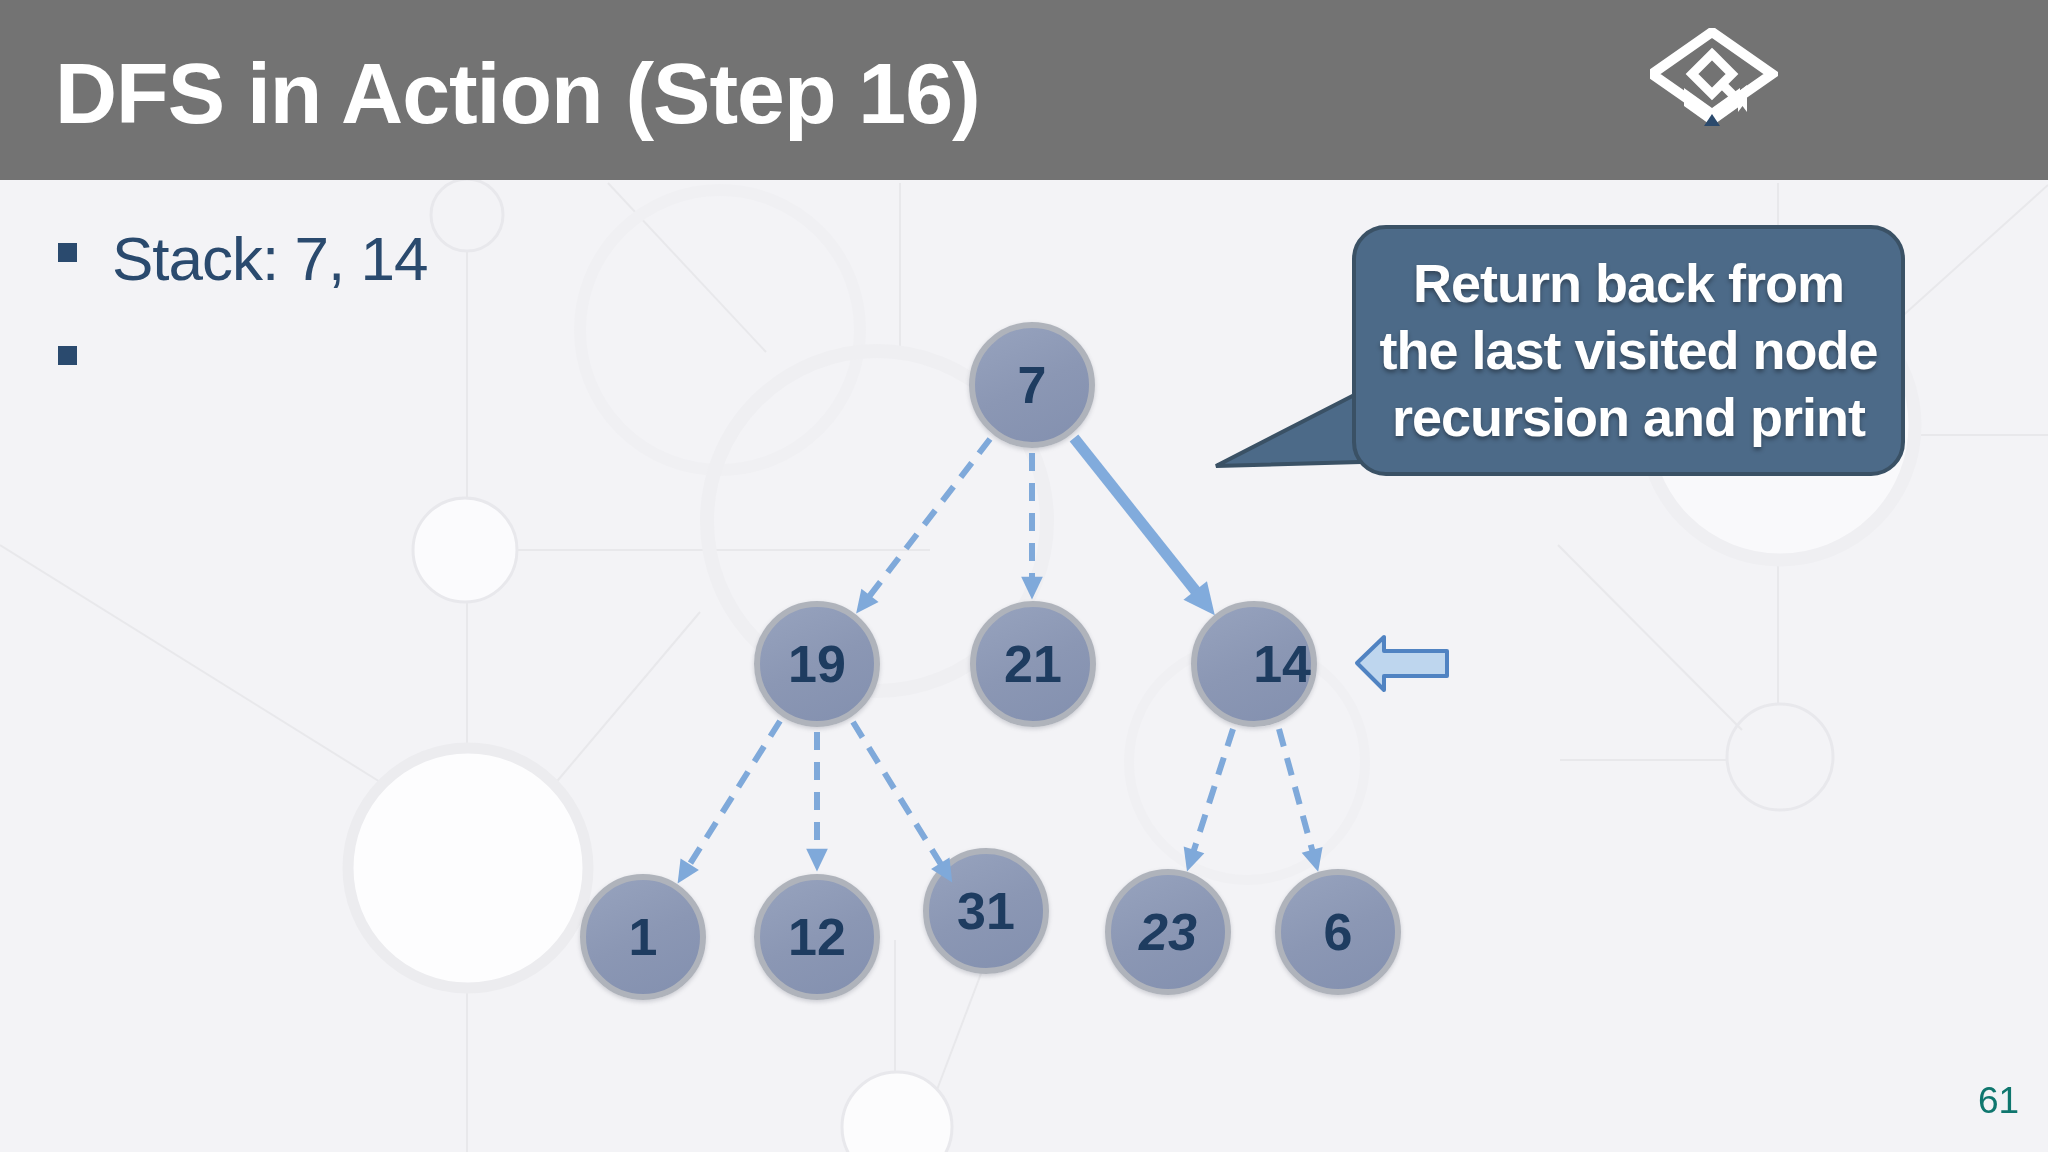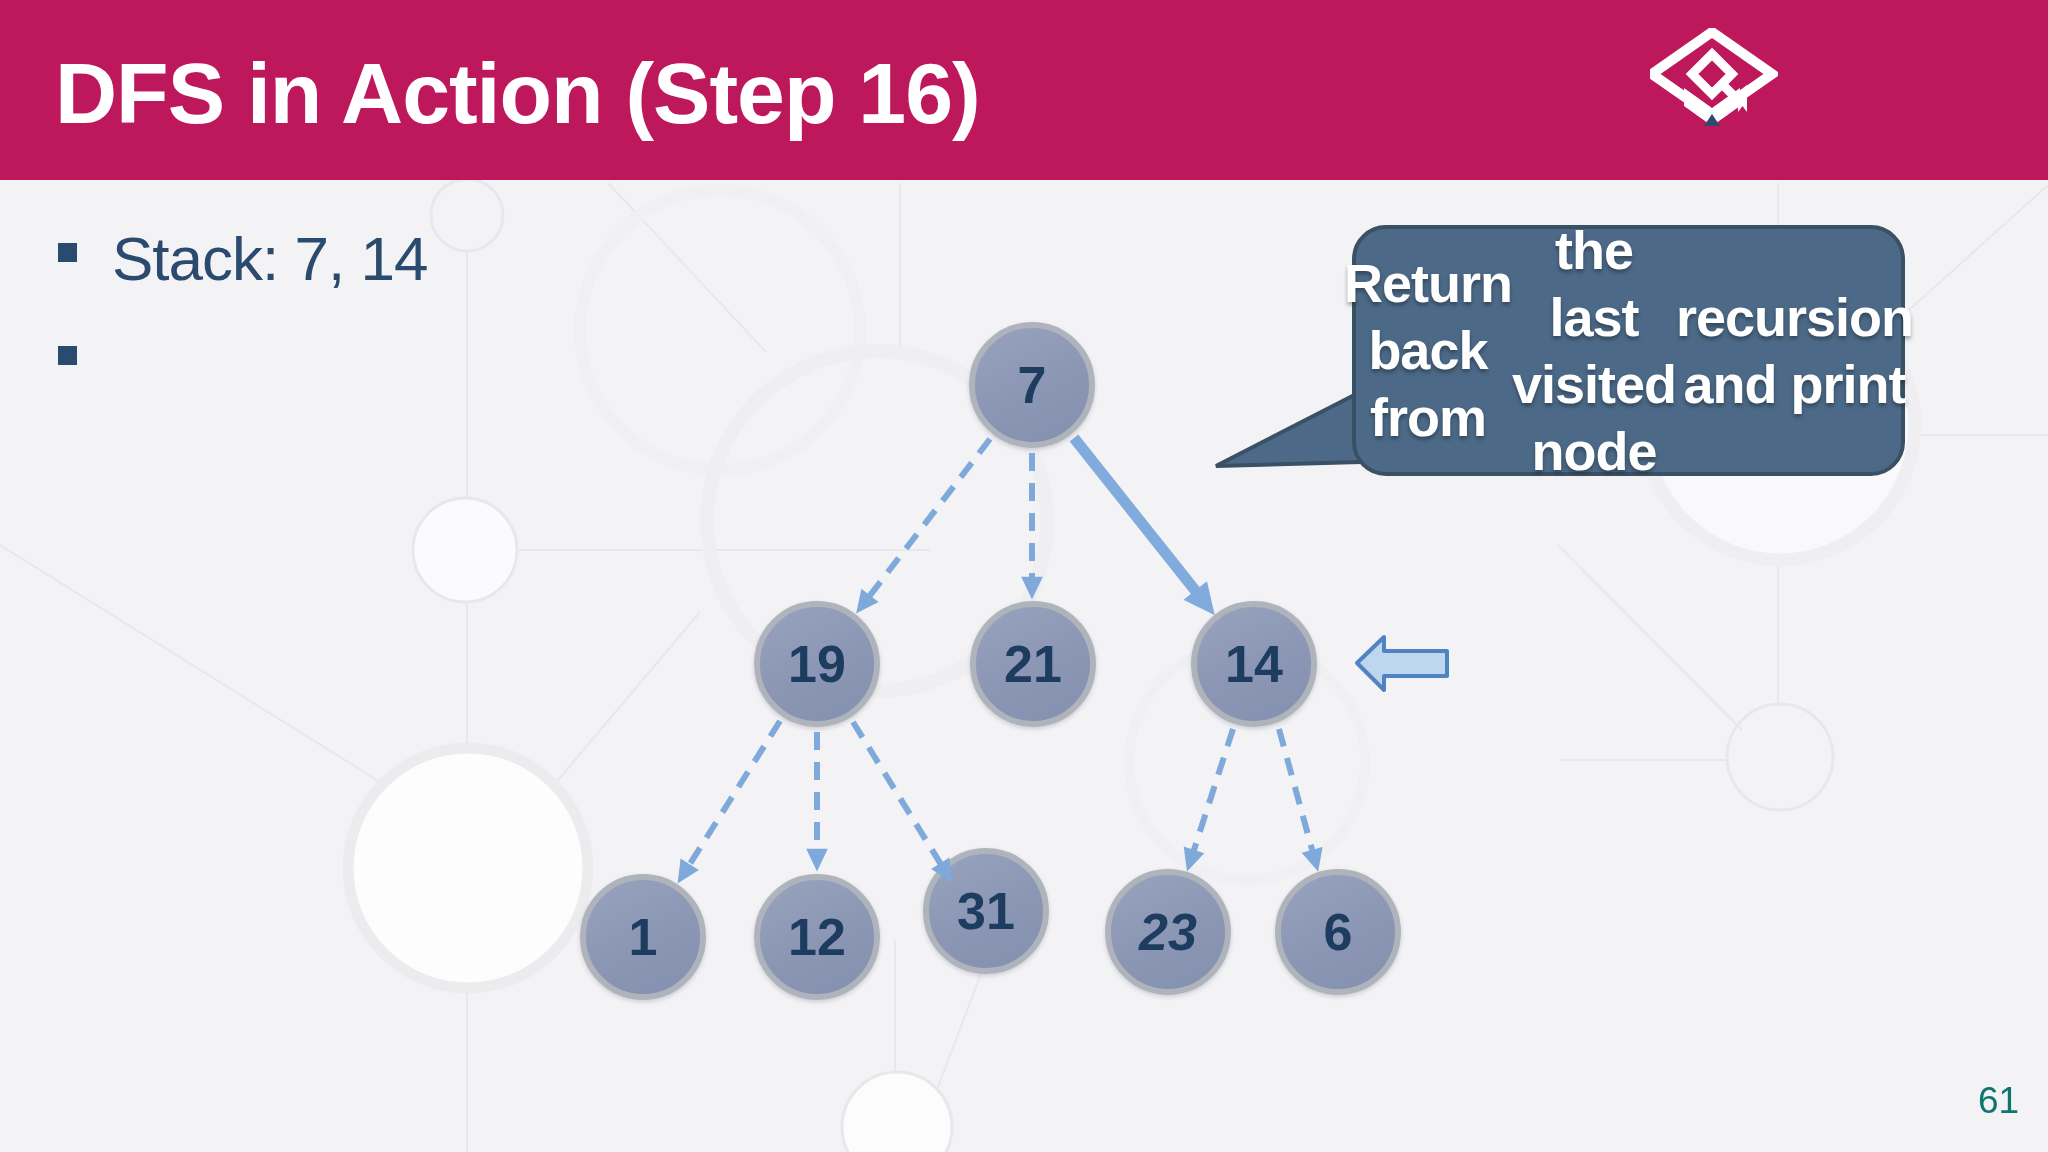--- a/index.html
+++ b/index.html
@@ -6,21 +6,21 @@
   .slide{
     position:relative;width:2048px;height:1152px;overflow:hidden;
     background:#F3F3F6;
     font-family:"Liberation Sans",sans-serif;
   }
   svg.layer{position:absolute;left:0;top:0;width:2048px;height:1152px;pointer-events:none;}
 
   
   .header{
     position:absolute;left:0;top:0;width:2048px;height:180px;
-    background:#be185d;
+    background:#737373;
   }
   .page-title{
     position:absolute;left:55px;top:44px;
     color:#FFFFFF;font-size:86px;font-weight:bold;letter-spacing:-1px;
     white-space:nowrap;
   }
   .logo{position:absolute;left:1650px;top:24px;width:380px;height:130px;}
   .logo-icon{position:absolute;left:0;top:4px;}
   .logo-text{
     position:absolute;left:144px;top:14px;color:#FFFFFF;
@@ -43,32 +43,32 @@
     position:absolute;width:114px;height:114px;border-radius:50%;
     border:6px solid #AFB3BB;
     background:linear-gradient(155deg,#97A3BE 0%,#8B97B4 50%,#8390AF 100%);
     display:flex;align-items:center;justify-content:center;
     color:#1E3C60;font-size:52px;font-weight:bold;
     box-shadow:0 2px 4px rgba(90,95,110,0.25);
   }
   .n7 {left:969px; top:322px;}
   .n19{left:754px; top:601px;}
   .n21{left:970px; top:601px;}
-  .n14{left:1191px;top:601px;}
+  .n14{left:1191px;top:601px;justify-content:flex-end;}
   .n1 {left:580px; top:874px;}
   .n12{left:754px; top:874px;}
   .n31{left:923px; top:848px;}
   .n23{left:1105px;top:869px;font-style:italic;}
   .n6 {left:1275px;top:869px;}
 
   
   .callout{
     position:absolute;left:1352px;top:225px;width:545px;height:243px;
     background:#4C6A88;border:4px solid #3A5165;border-radius:34px;
-    display:flex;flex-direction:row;align-items:center;justify-content:center;
+    display:flex;flex-direction:column;align-items:center;justify-content:center;
     color:#FFFFFF;font-size:54px;font-weight:bold;line-height:67px;
     text-align:center;text-shadow:0 3px 4px rgba(0,0,0,0.35);
     letter-spacing:-1px;
   }
 
   
   .page-number{
     position:absolute;left:1978px;top:1080px;
     color:#0f766e;font-size:37px;
   }

